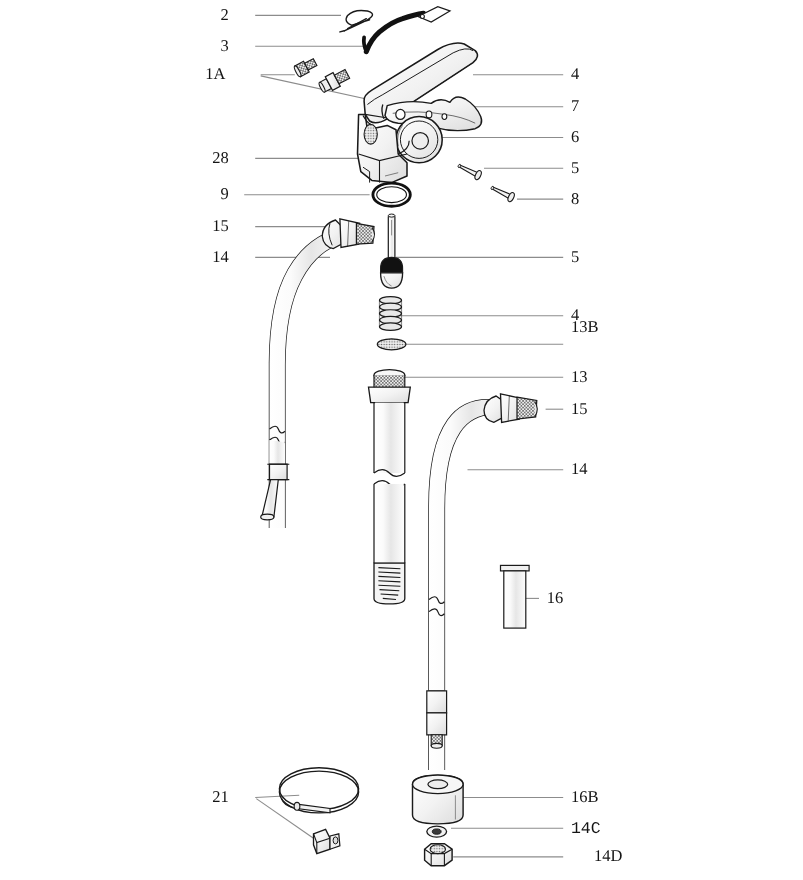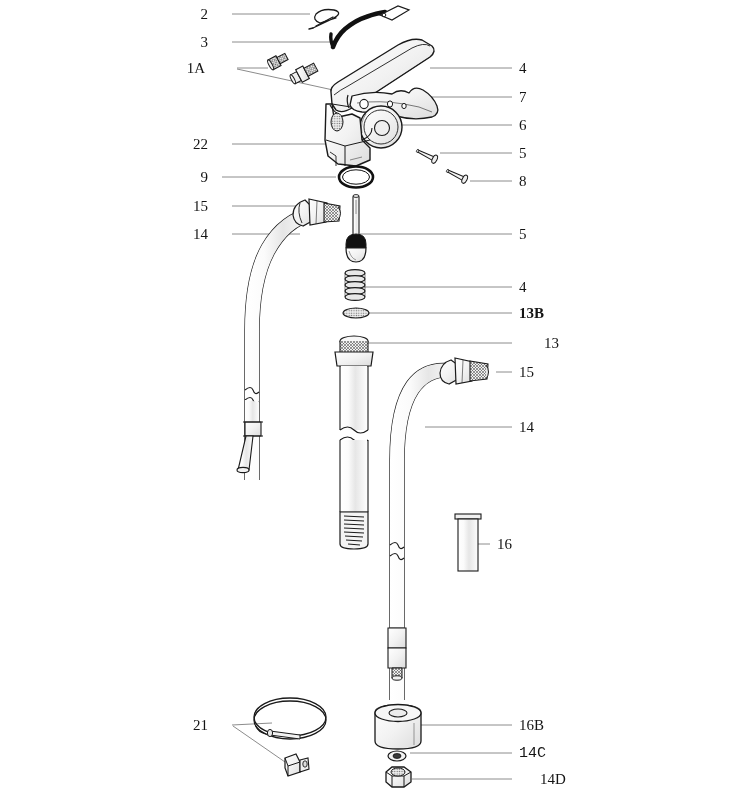--- a/index.html
+++ b/index.html
@@ -292,34 +292,34 @@
       <path d="M392 776 L392 787 M404 776 L404 787" fill="none" stroke="#1a1a1a" stroke-width="1"></path>
       <ellipse cx="398" cy="772" rx="7" ry="4" fill="url(#mesh)" stroke="#1a1a1a" stroke-width="1"></ellipse>
     </g>
 
   </svg>
 
   <div id="labels-layer">
       <div class="callout-label left" style="top: 7px; left: 178px; width: 30px;">2</div>
       <div class="callout-label left" style="top: 35px; left: 178px; width: 30px;">3</div>
       <div class="callout-label left" style="top: 61px; left: 175px; width: 30px;">1A</div>
-      <div class="callout-label left" style="top: 137px; left: 178px; width: 30px;">22</div>
+      <div class="callout-label left" style="top: 137px; left: 178px; width: 30px;">28</div>
       <div class="callout-label left" style="top: 170px; left: 178px; width: 30px;">9</div>
       <div class="callout-label left" style="top: 199px; left: 178px; width: 30px;">15</div>
       <div class="callout-label left" style="top: 227px; left: 178px; width: 30px;">14</div>
       <div class="callout-label left" style="top: 718px; left: 178px; width: 30px;">21</div>
       <div class="callout-label right" style="top: 61px; left: 519px;">4</div>
       <div class="callout-label right" style="top: 90px; left: 519px;">7</div>
       <div class="callout-label right" style="top: 118px; left: 519px;">6</div>
       <div class="callout-label right" style="top: 146px; left: 519px;">5</div>
       <div class="callout-label right" style="top: 174px; left: 519px;">8</div>
       <div class="callout-label right" style="top: 227px; left: 519px;">5</div>
       <div class="callout-label right" style="top: 280px; left: 519px;">4</div>
-      <div class="callout-label right" style="top: 306px; left: 519px; font-weight: bold;">13B</div>
-      <div class="callout-label right" style="top: 336px; left: 544px; text-align: center;">13</div>
+      <div class="callout-label right" style="top: 291px; left: 519px;">13B</div>
+      <div class="callout-label right" style="top: 336px; left: 519px; text-align: center;">13</div>
       <div class="callout-label right" style="top: 365px; left: 519px;">15</div>
       <div class="callout-label right" style="top: 420px; left: 519px;">14</div>
       <div class="callout-label right" style="top: 537px; left: 497px;">16</div>
       <div class="callout-label right" style="top: 718px; left: 519px;">16B</div>
       <div class="callout-label right" style="top: 746px; left: 519px; font-family: Liberation Mono, monospace;">14C</div>
       <div class="callout-label right" style="top: 772px; left: 540px;">14D</div>
     </div>
 
 </div>
 

